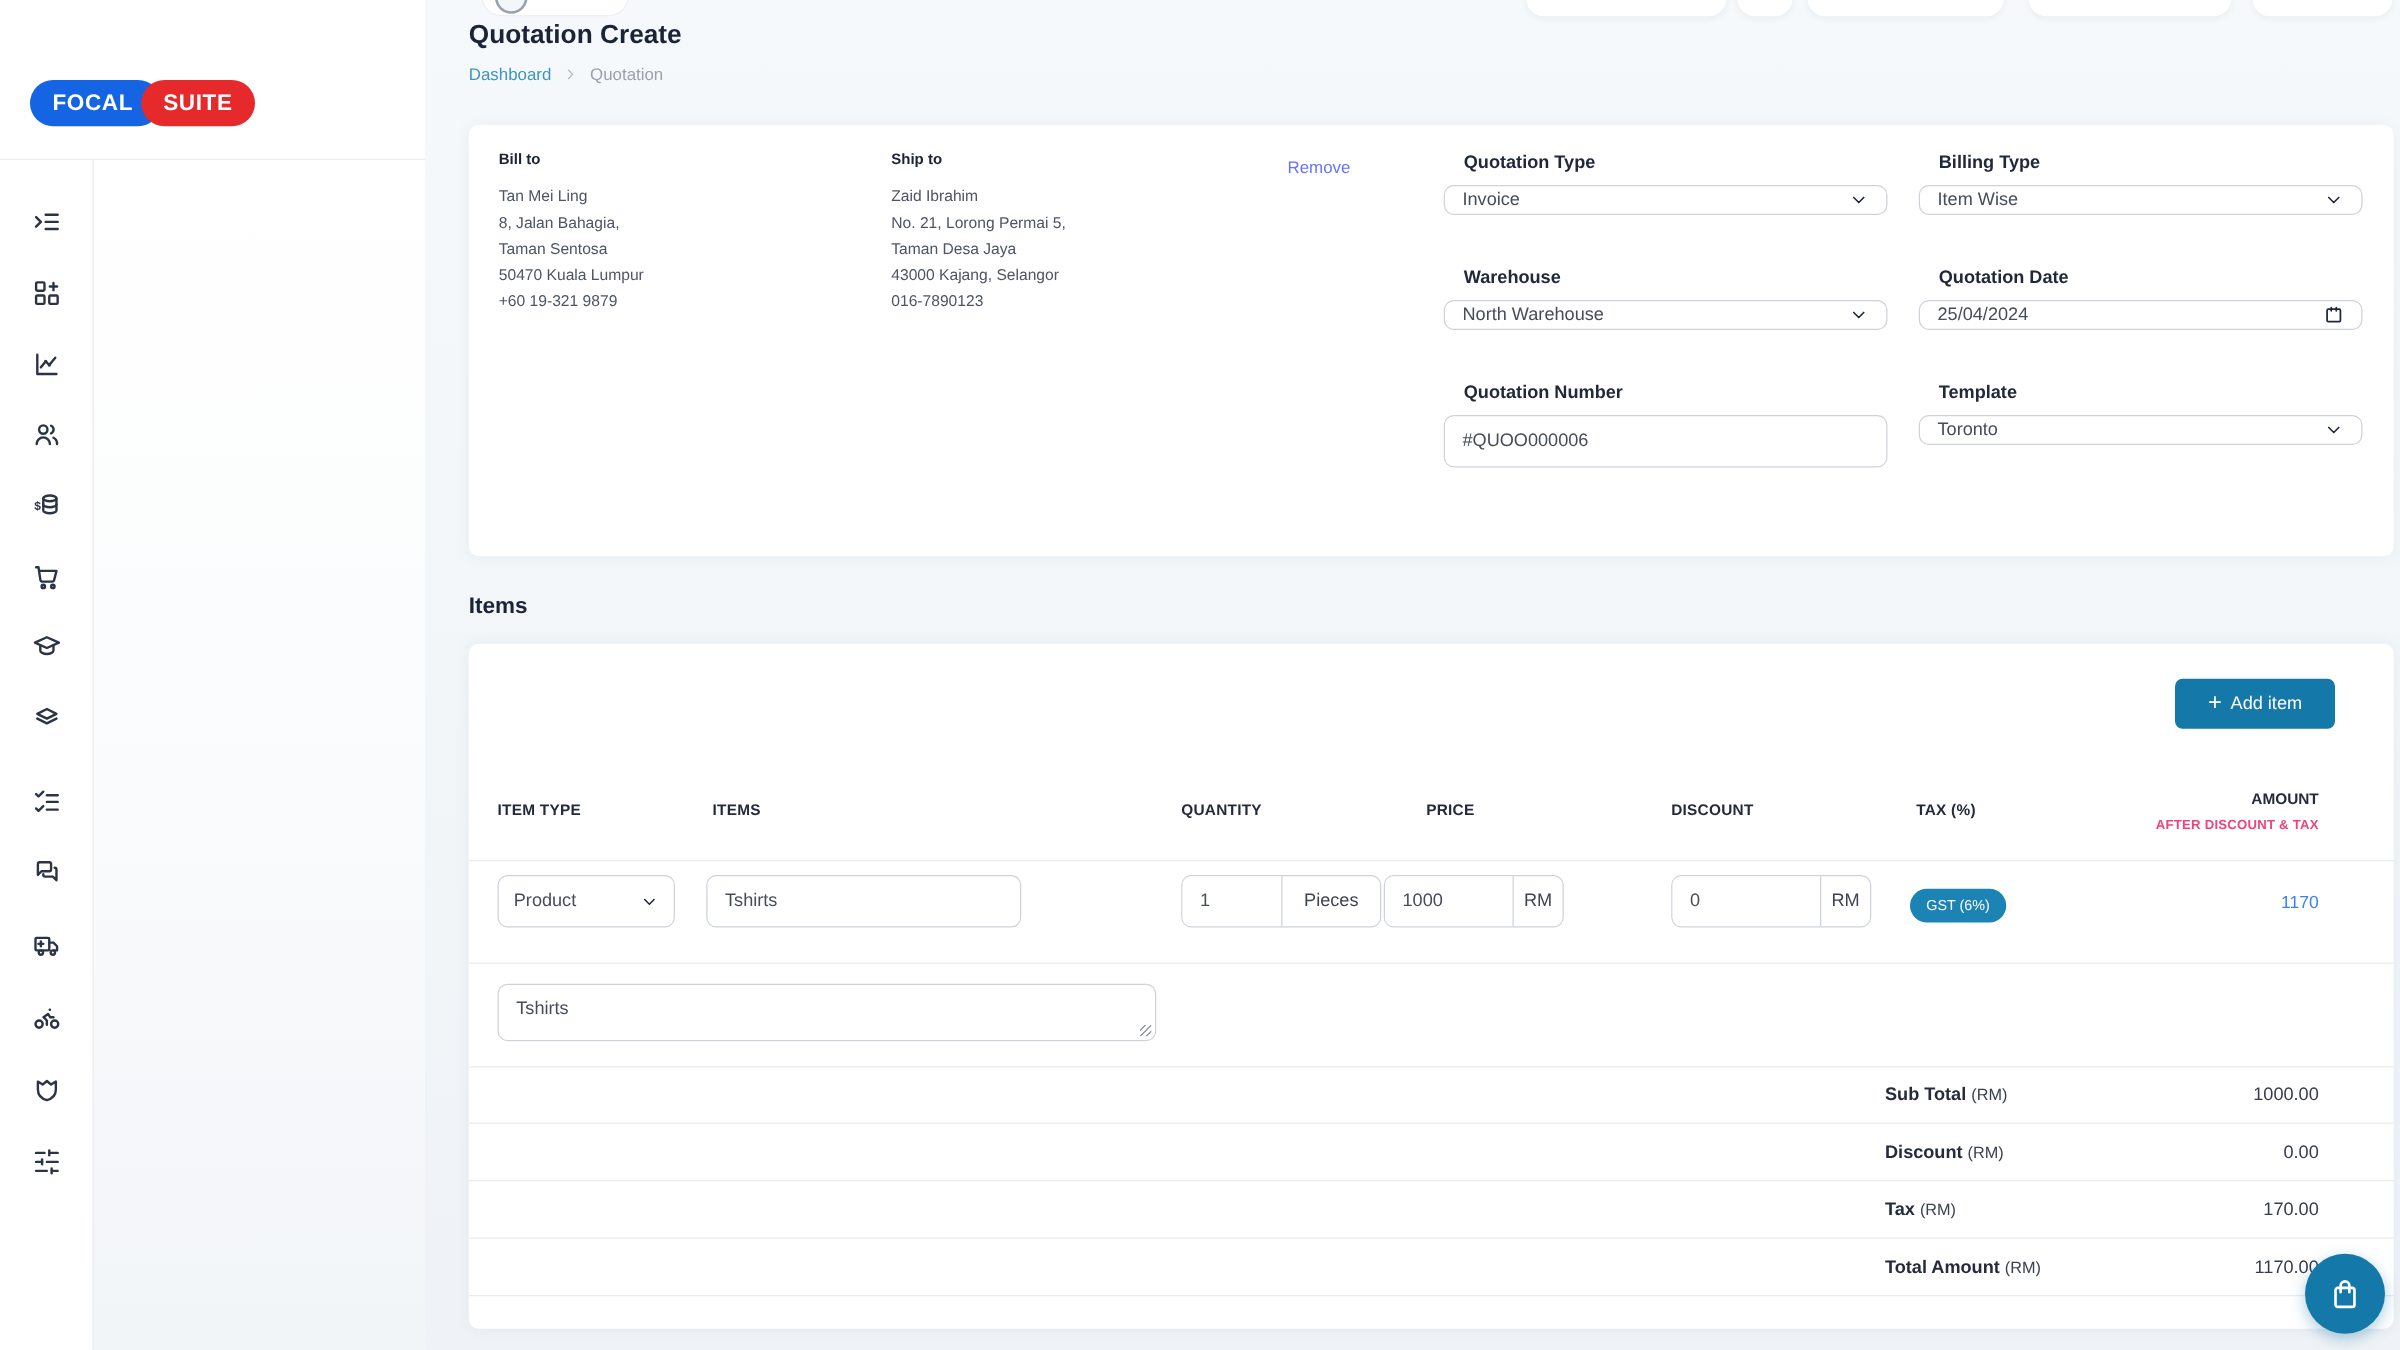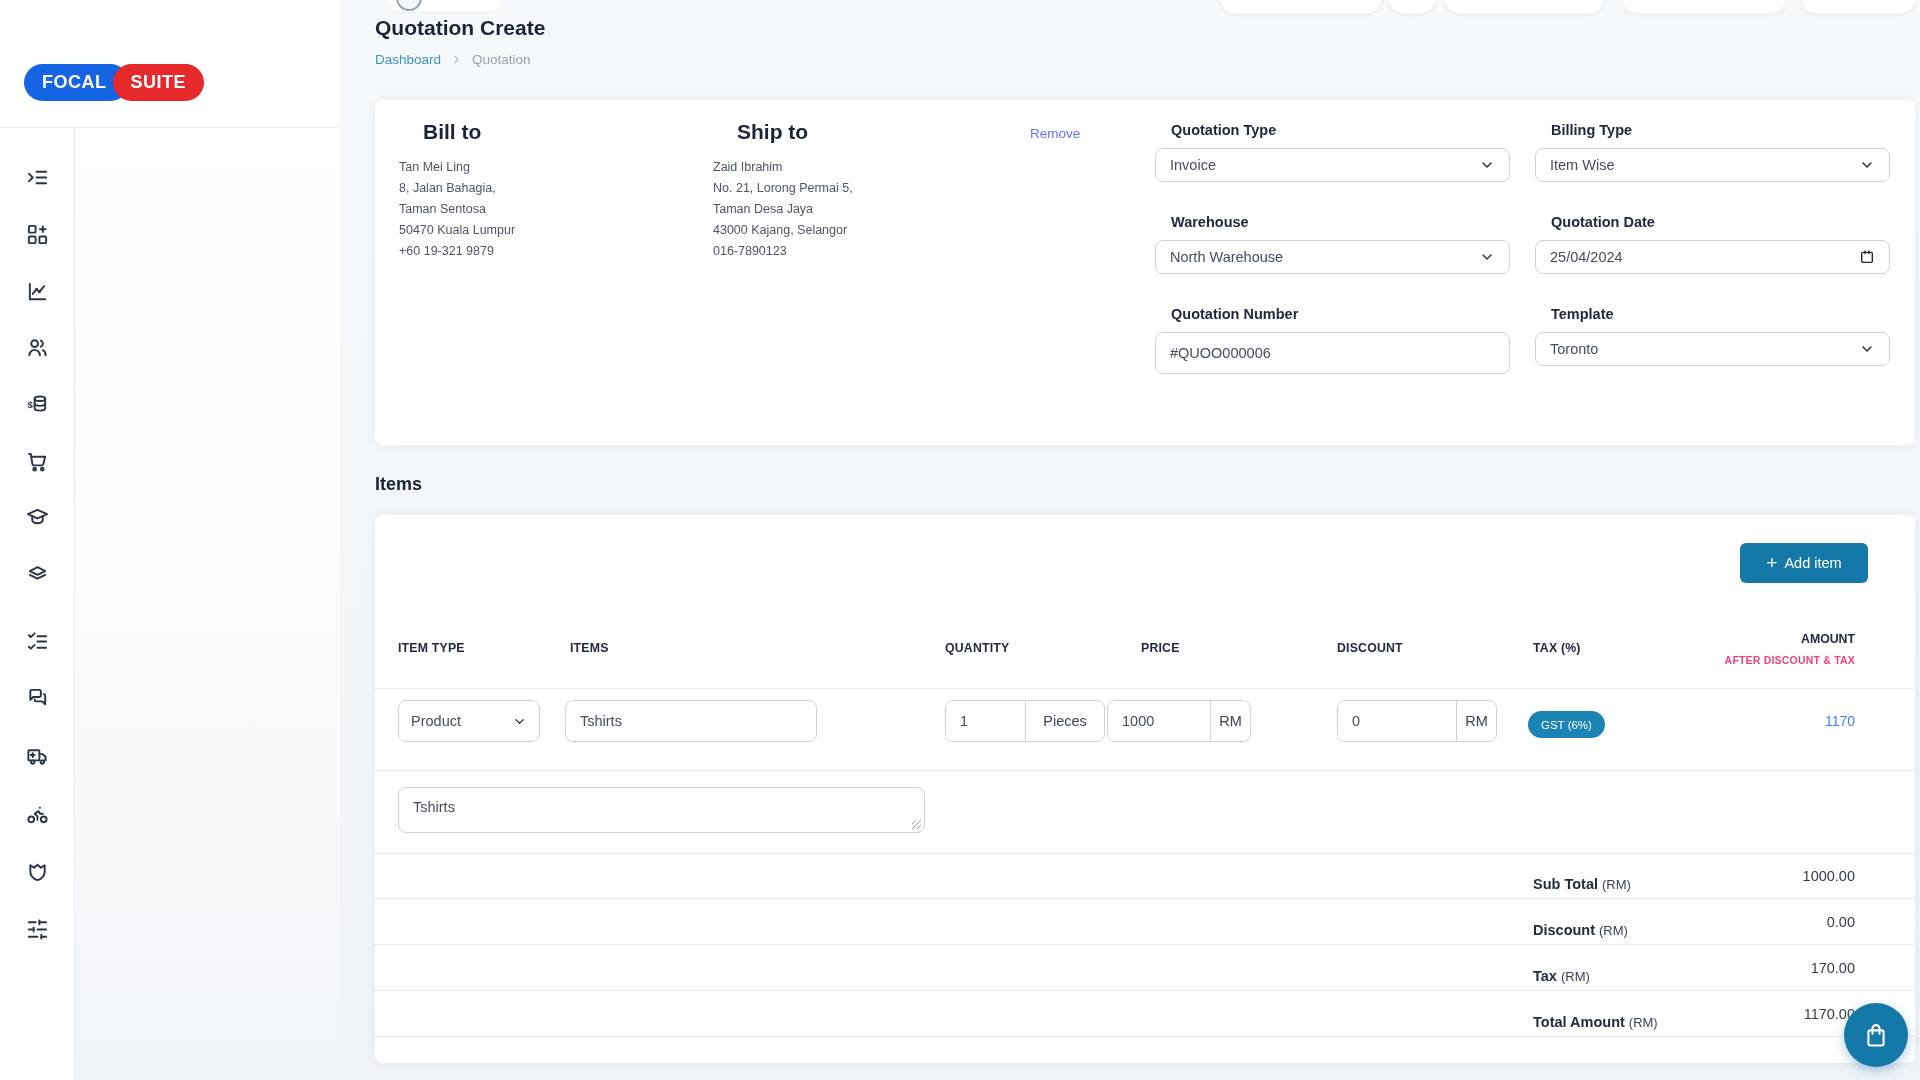--- a/index.html
+++ b/index.html
@@ -33,28 +33,28 @@
   .breadcrumb .sep svg { width:13px; height:13px; }
   .breadcrumb .current { color:#9aa1ac; }
 
   
   .card { position:absolute; background:#fff; border-radius:8px; box-shadow:0 0 12px rgba(36,63,97,.06); }
   .card1 { left:375px; top:100px; width:1540px; height:345px; }
   .card2 { left:375px; top:515px; width:1540px; height:548px; }
 
   
   .addr { position:absolute; top:20px; width:300px; }
-  .addr .addr-title { font-size:21px; font-weight:700; color:#1b2336;margin-left:24px; }
+  .addr .addr-title { font-size:12px; font-weight:700; color:#1b2336; }
   .addr .lines { margin-top:13px; font-size:12.5px; color:#4d5565; line-height:21px; }
   .remove-link { position:absolute; left:655px; top:26px; font-size:13.5px; color:#6571ff; cursor:pointer; }
 
   
   .ffield { position:absolute; width:355px; }
   .ffield .flabel { font-size:14.5px; font-weight:700; color:#20283c;margin-left:16px; }
-  .fcontrol { margin-top:10px; height:34px; border:1px solid #ced3da; border-radius:8px; background:#fff; display:flex; align-items:center; padding:0 14px; font-size:14.5px; color:#454c5b; cursor:pointer; }
+  .fcontrol { margin-top:10px; height:24px; border:1px solid #ced3da; border-radius:8px; background:#fff; display:flex; align-items:center; padding:0 14px; font-size:14.5px; color:#454c5b; cursor:pointer; }
   .fcontrol .grow { flex:1; }
   .fcontrol svg { width:16px; height:16px; color:#20283c; flex:none; }
   input.finput { width:100%; height:42px; margin-top:10px; border:1px solid #ced3da; border-radius:8px; padding:0 14px; font-size:14.5px; color:#454c5b; font-family:inherit; outline:none; background:#fff; }
 
   
   .items-title { position:absolute; left:375px; top:474px; font-size:18px; font-weight:700; color:#1b2336; }
   .add-btn { position:absolute; left:1365px; top:28px; width:128px; height:40px; background:#1479a8; color:#fff; border:none; border-radius:6px; font-size:14.5px; font-family:inherit; display:flex; align-items:center; justify-content:center; gap:7px; cursor:pointer; }
   .add-btn .plus { font-size:19px; font-weight:400; line-height:1; margin-top:-2px; }
 
   .th { position:absolute; font-size:12.3px; font-weight:700; color:#222a3c; letter-spacing:.2px; top:126px; }
@@ -70,21 +70,21 @@
   .group input { border:none; outline:none; padding:0 14px; font-size:14.5px; color:#454c5b; font-family:inherit; min-width:0; }
   .group .addon { border-left:1px solid #ced3da; display:flex; align-items:center; justify-content:center; font-size:14.5px; color:#3c4352; flex:none; }
   .tax-badge { position:absolute; left:1153px; top:196px; height:27px; padding:0 13px; border-radius:14px; background:#1b84b5; color:#fff; font-size:11.5px; display:flex; align-items:center; cursor:pointer; }
   .row-amount { position:absolute; right:60px; top:185px; height:42px; line-height:42px; font-size:14px; color:#3b82f6; }
 
   .desc-wrap { position:absolute; left:23px; top:272px; width:527px; height:46px; }
   .desc-wrap textarea { width:100%; height:100%; border:1px solid #ced3da; border-radius:8px; padding:11px 14px; font-size:14.5px; color:#454c5b; font-family:inherit; resize:none; outline:none; }
   .resize-grip { position:absolute; right:4px; bottom:4px; width:9px; height:9px; background:repeating-linear-gradient(135deg,transparent 0 2.5px,#9aa0a8 2.5px 3.5px); cursor:nwse-resize; }
 
   .total-row { position:absolute; left:0; right:0; height:46px; border-bottom:1px solid #e9ecf0; }
-  .total-row .tlabel { position:absolute; left:1158px; top:0; line-height:62px; font-size:14.5px; font-weight:700; color:#232b3d; }
+  .total-row .tlabel { position:absolute; left:1133px; top:0; line-height:46px; font-size:14.5px; font-weight:700; color:#232b3d; }
   .total-row .tunit { font-size:13px; font-weight:400; color:#3a4252; margin-left:4px; }
   .total-row .tvalue { position:absolute; right:60px; top:0; line-height:46px; font-size:14.5px; color:#343c4c; }
 
   .fab { position:absolute; left:1844px; top:1003px; width:64px; height:64px; border-radius:50%; background:#1479a8; border:none; display:flex; align-items:center; justify-content:center; color:#fff; cursor:pointer; box-shadow:0 4px 12px rgba(20,110,160,.35); z-index:10; }
   .fab svg { width:28px; height:28px; stroke-width:1.8; }
 </style>
 </head>
 <body>
 
 <div class="app">

